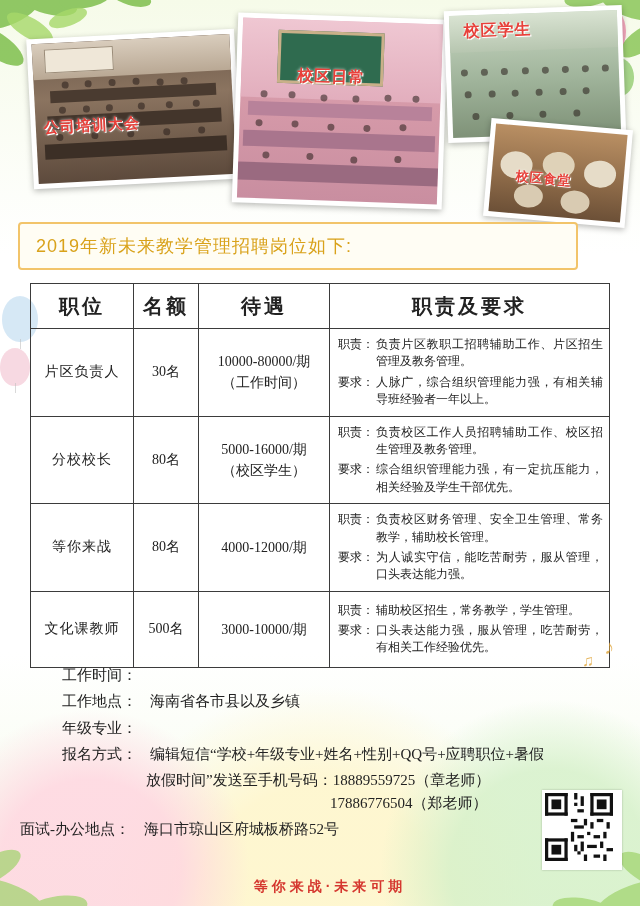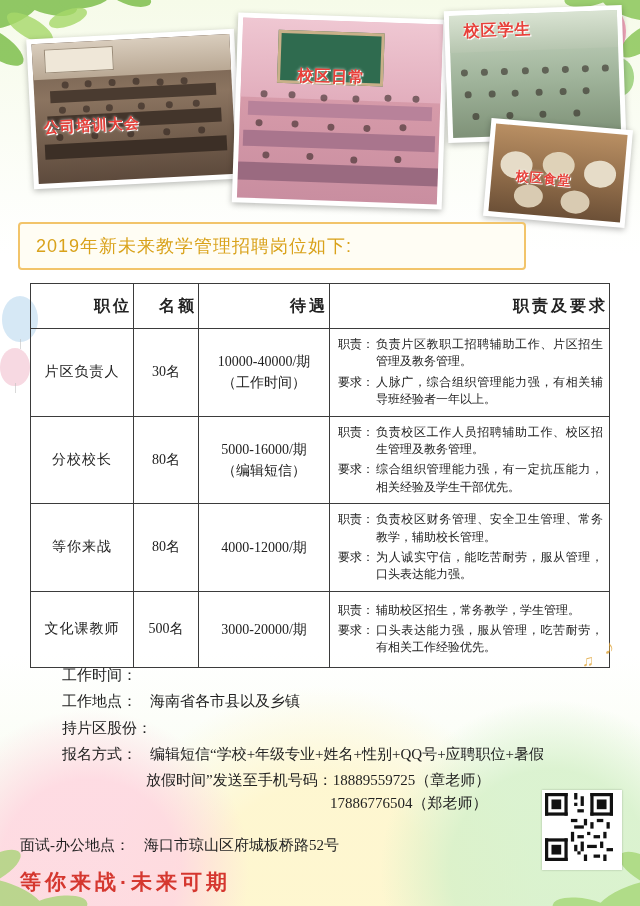--- a/index.html
+++ b/index.html
@@ -43,41 +43,41 @@
     font-weight:bold;color:#e8403a;letter-spacing:1px;
     text-shadow:0 0 3px rgba(255,255,255,.9), 1px 1px 0 #fff;
     white-space:nowrap;
   }
   
   .room{position:absolute;inset:0;}
   .dot{position:absolute;width:7px;height:7px;border-radius:50%;background:rgba(40,30,25,.55);}
 
   
   .title-box{
-    position:absolute;left:18px;top:222px;width:508px;height:48px;
+    position:absolute;left:18px;top:222px;width:560px;height:48px;
     border:2px solid #f2c46a;border-radius:4px;background:#fffdf4;
     display:flex;align-items:center;padding-left:16px;box-sizing:border-box;
   }
   .title-box span{
     font-size:18px;color:#d9a21b;font-family:"Liberation Sans",sans-serif;
     letter-spacing:1px;
   }
 
   
   table.jobs{
     position:absolute;left:30px;top:283px;width:580px;
     border-collapse:collapse;background:transparent;
   }
   table.jobs th, table.jobs td{
     border:1px solid #3b3b3b;
     text-align:center;vertical-align:middle;
     color:#222;
   }
   table.jobs th{
-    font-size:16px;font-weight:bold;height:42px;letter-spacing:3px;text-align:right;
+    font-size:20px;font-weight:bold;height:42px;letter-spacing:3px;
   }
   table.jobs td{font-size:14px;}
   td.pos{width:100px;font-size:15px;letter-spacing:1px;}
   td.num{width:62px;font-size:15px;}
   td.pay{width:128px;font-size:14px;line-height:1.5;}
   td.duty{padding:4px 6px;text-align:left;}
   .duty-line{display:flex;align-items:flex-start;font-size:12px;line-height:1.45;margin:3px 0;}
   .duty-label{flex:0 0 40px;white-space:nowrap;}
   .duty-text{flex:1;text-align:justify;}
 
@@ -88,31 +88,31 @@
   .info{
     position:absolute;left:18px;top:664px;width:600px;color:#222;margin-left:44px;
   }
   .info-row{display:flex;font-size:15px;line-height:1.55;margin-bottom:3px;}
   .info-label{flex:0 0 88px;white-space:nowrap;}
   .info-val{flex:1;}
   .phone-line{font-size:15px;line-height:1.5;}
   .indent{padding-left:84px;}
 
   .bottom-rows{position:absolute;left:20px;top:818px;width:600px;color:#222;}
-  .bottom-rows .info-row{margin-bottom:2px;margin-top:16px;}
+  .bottom-rows .info-row{margin-bottom:2px;}
 
   
   .qr{
     position:absolute;right:18px;top:790px;width:74px;height:74px;background:#fff;
     padding:3px;box-shadow:0 0 2px rgba(0,0,0,.25);
   }
 
   .slogan{
-    position:absolute;left:0;right:0;bottom:10px;
-    font-size:21px;color:#d5372f;font-family:"Liberation Sans",sans-serif;
+    position:absolute;left:0;right:0;bottom:10px;text-align:center;
+    font-size:14px;color:#d5372f;font-family:"Liberation Sans",sans-serif;
     letter-spacing:4px;font-weight:bold;padding-left:20px;
   }
   .music-note{position:absolute;color:#e0a63c;font-size:20px;opacity:.8;}
 </style>
 </head>
 <body>
 
 <div class="page">
 
   <svg class="leaf tl" width="210" height="120">
@@ -272,40 +272,40 @@
         <th>名额</th>
         <th>待遇</th>
         <th>职责及要求</th>
       </tr>
     </thead>
     <tbody>
       <tr style="height:78px;">
         <td class="pos">片区负责人</td>
         <td class="num">30名</td>
         <td class="pay">
-          <div>10000-40000/期</div>
+          <div>10000-80000/期</div>
           <div>（工作时间）</div>
         </td>
         <td class="duty">
           <div class="duty-line">
             <span class="duty-label">职责：</span>
             <span class="duty-text">负责片区教职工招聘辅助工作、片区招生管理及教务管理。</span>
           </div>
           <div class="duty-line">
             <span class="duty-label">要求：</span>
             <span class="duty-text">人脉广，综合组织管理能力强，有相关辅导班经验者一年以上。</span>
           </div>
         </td>
       </tr>
       <tr style="height:78px;">
         <td class="pos">分校校长</td>
         <td class="num">80名</td>
         <td class="pay">
           <div>5000-16000/期</div>
-          <div>（编辑短信）</div>
+          <div>（校区学生）</div>
         </td>
         <td class="duty">
           <div class="duty-line">
             <span class="duty-label">职责：</span>
             <span class="duty-text">负责校区工作人员招聘辅助工作、校区招生管理及教务管理。</span>
           </div>
           <div class="duty-line">
             <span class="duty-label">要求：</span>
             <span class="duty-text">综合组织管理能力强，有一定抗压能力，相关经验及学生干部优先。</span>
           </div>
@@ -325,21 +325,21 @@
           <div class="duty-line">
             <span class="duty-label">要求：</span>
             <span class="duty-text">为人诚实守信，能吃苦耐劳，服从管理，口头表达能力强。</span>
           </div>
         </td>
       </tr>
       <tr style="height:76px;">
         <td class="pos">文化课教师</td>
         <td class="num">500名</td>
         <td class="pay">
-          <div>3000-20000/期</div>
+          <div>3000-10000/期</div>
         </td>
         <td class="duty">
           <div class="duty-line">
             <span class="duty-label">职责：</span>
             <span class="duty-text">辅助校区招生，常务教学，学生管理。</span>
           </div>
           <div class="duty-line">
             <span class="duty-label">要求：</span>
             <span class="duty-text">口头表达能力强，服从管理，吃苦耐劳，有相关工作经验优先。</span>
           </div>
@@ -351,21 +351,21 @@
 
   <div class="info">
     <div class="info-row">
       <span class="info-label">工作时间：</span>
     </div>
     <div class="info-row">
       <span class="info-label">工作地点：</span>
       <span class="info-val">海南省各市县以及乡镇</span>
     </div>
     <div class="info-row">
-      <span class="info-label">持片区股份：</span>
+      <span class="info-label">年级专业：</span>
     </div>
     <div class="info-row">
       <span class="info-label">报名方式：</span>
       <span class="info-val">编辑短信“学校+年级专业+姓名+性别+QQ号+应聘职位+暑假</span>
     </div>
     <div class="phone-line indent">放假时间”发送至手机号码：18889559725（章老师）</div>
     <div class="phone-line" style="padding-left:268px;">17886776504（郑老师）</div>
   </div>
 
   <div class="bottom-rows">

